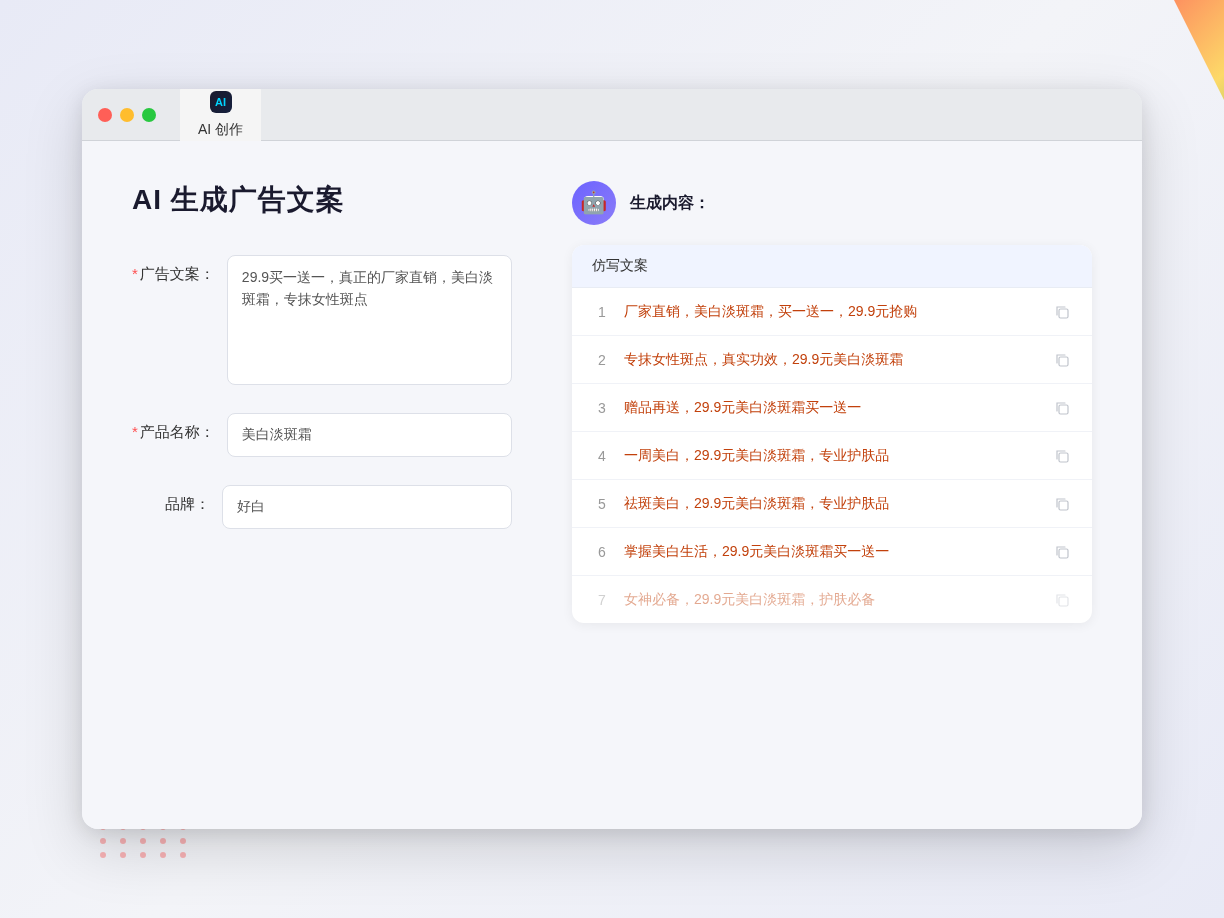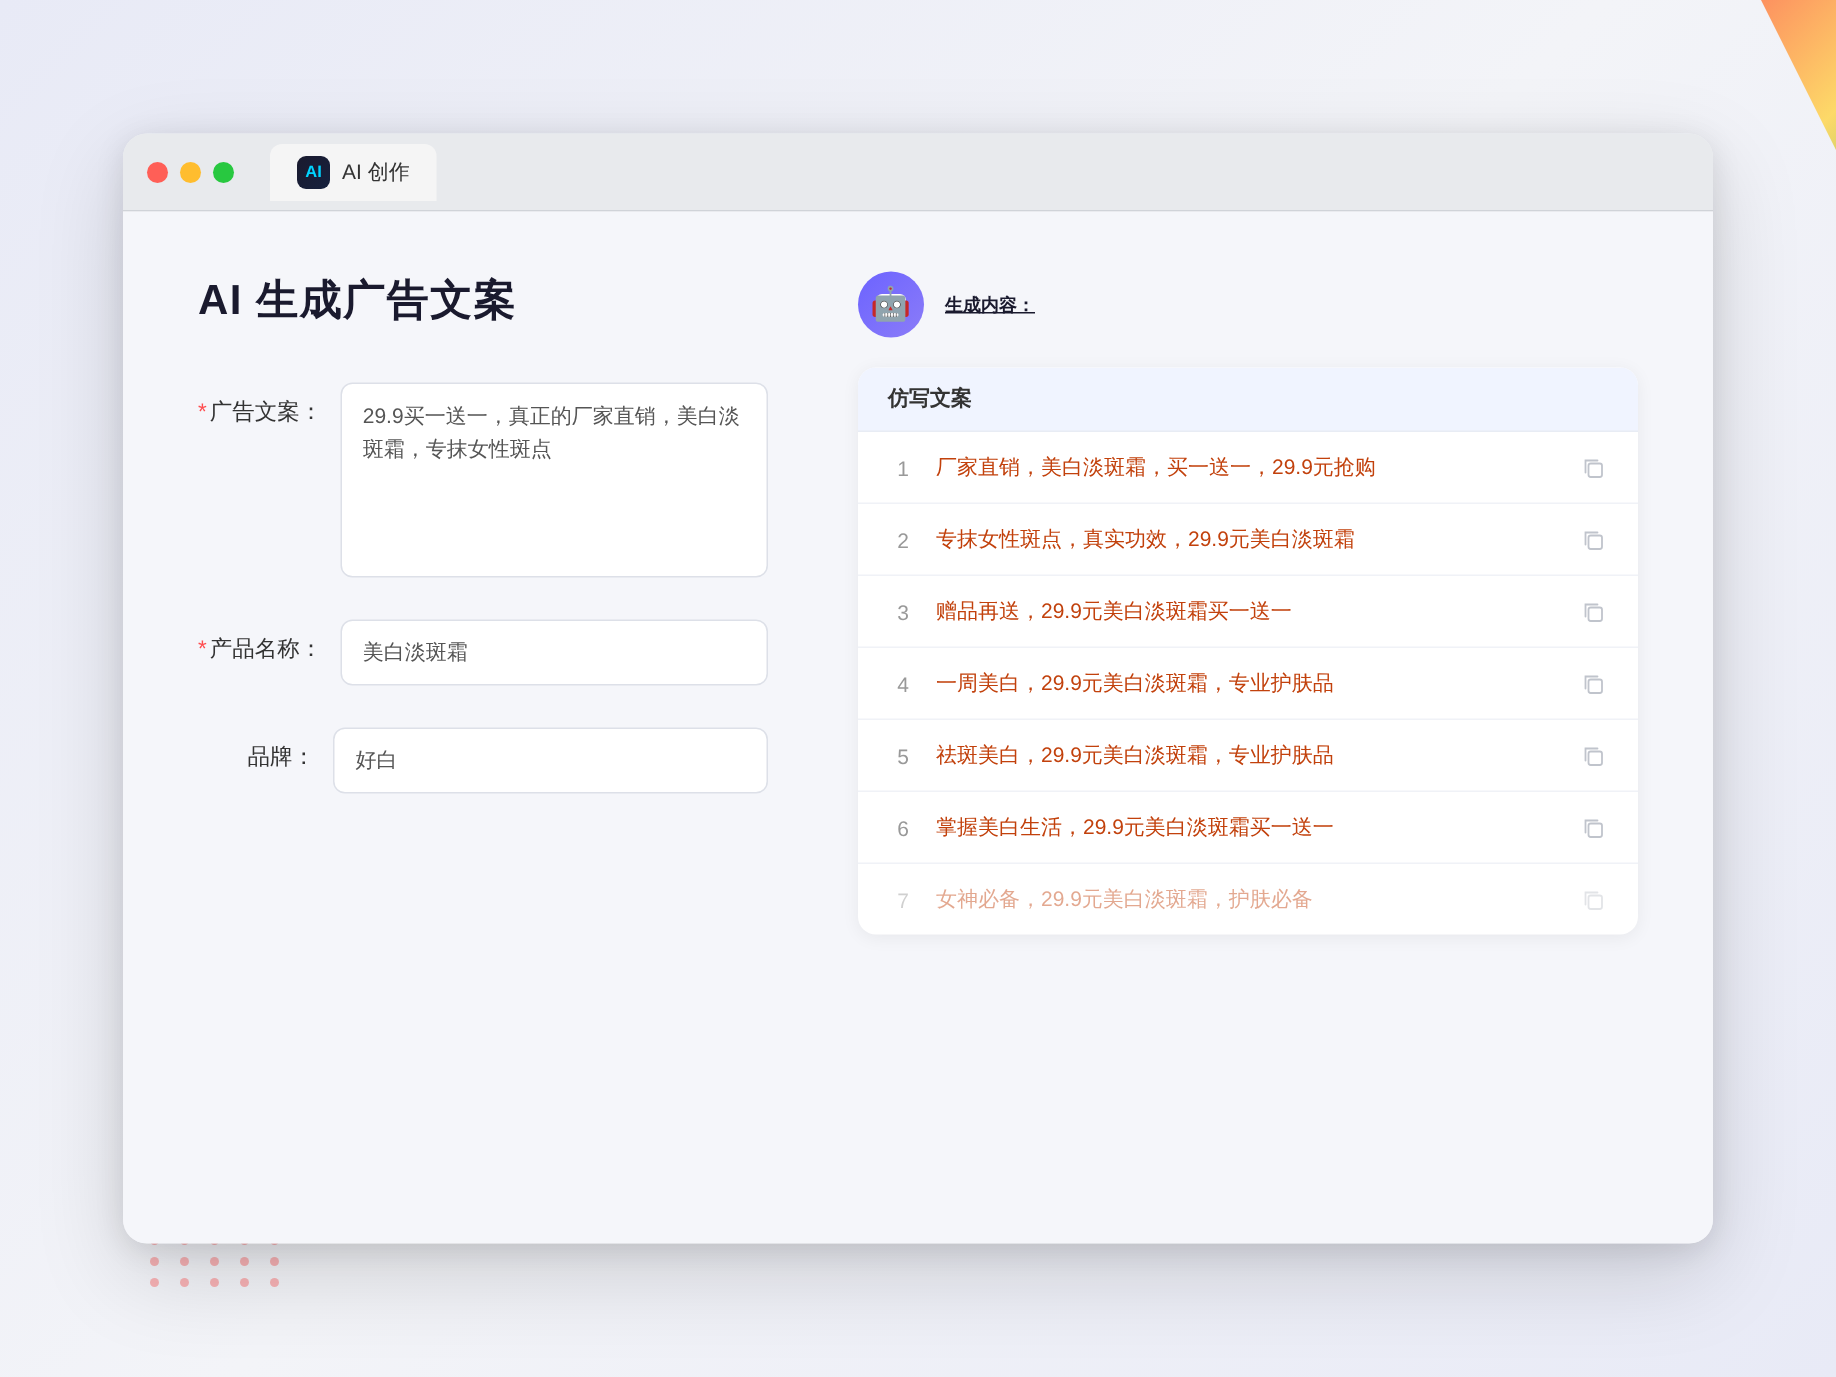--- a/index.html
+++ b/index.html
@@ -83,20 +83,21 @@
       display: flex;
       align-items: center;
       gap: 8px;
       background: #f5f5f5;
       border-radius: 8px 8px 0 0;
       padding: 8px 18px;
       margin-left: 12px;
       font-size: 14px;
       color: #333;
       font-weight: 500;
+      flex-direction: column;
     }
 
     .tab-icon {
       width: 22px;
       height: 22px;
       background: linear-gradient(135deg, #1a1a2e, #16213e);
       border-radius: 6px;
       display: flex;
       align-items: center;
       justify-content: center;
@@ -225,38 +226,37 @@
       transform: translate(-50%, -50%);
     }
 
     .robot-icon::after {
       content: '🤖';
       font-size: 22px;
       position: absolute;
     }
 
     .result-title {
-      font-size: 12px;
+      font-size: 16px;
       font-weight: 600;
       color: #1a1a2e;
-      text-decoration: underline;
     }
 
     .result-table {
       background: #fff;
       border-radius: 12px;
       overflow: hidden;
       box-shadow: 0 2px 12px rgba(0,0,0,0.06);
     }
 
     .table-header {
       background: #f0f4ff;
       padding: 12px 20px;
       font-size: 14px;
-      font-weight: 700;
+      font-weight: 400;
       color: #333;
       border-bottom: 1px solid #e8ecf4;
     }
 
     .table-row {
       display: flex;
       align-items: center;
       padding: 13px 20px;
       border-bottom: 1px solid #f0f2f7;
       gap: 12px;

